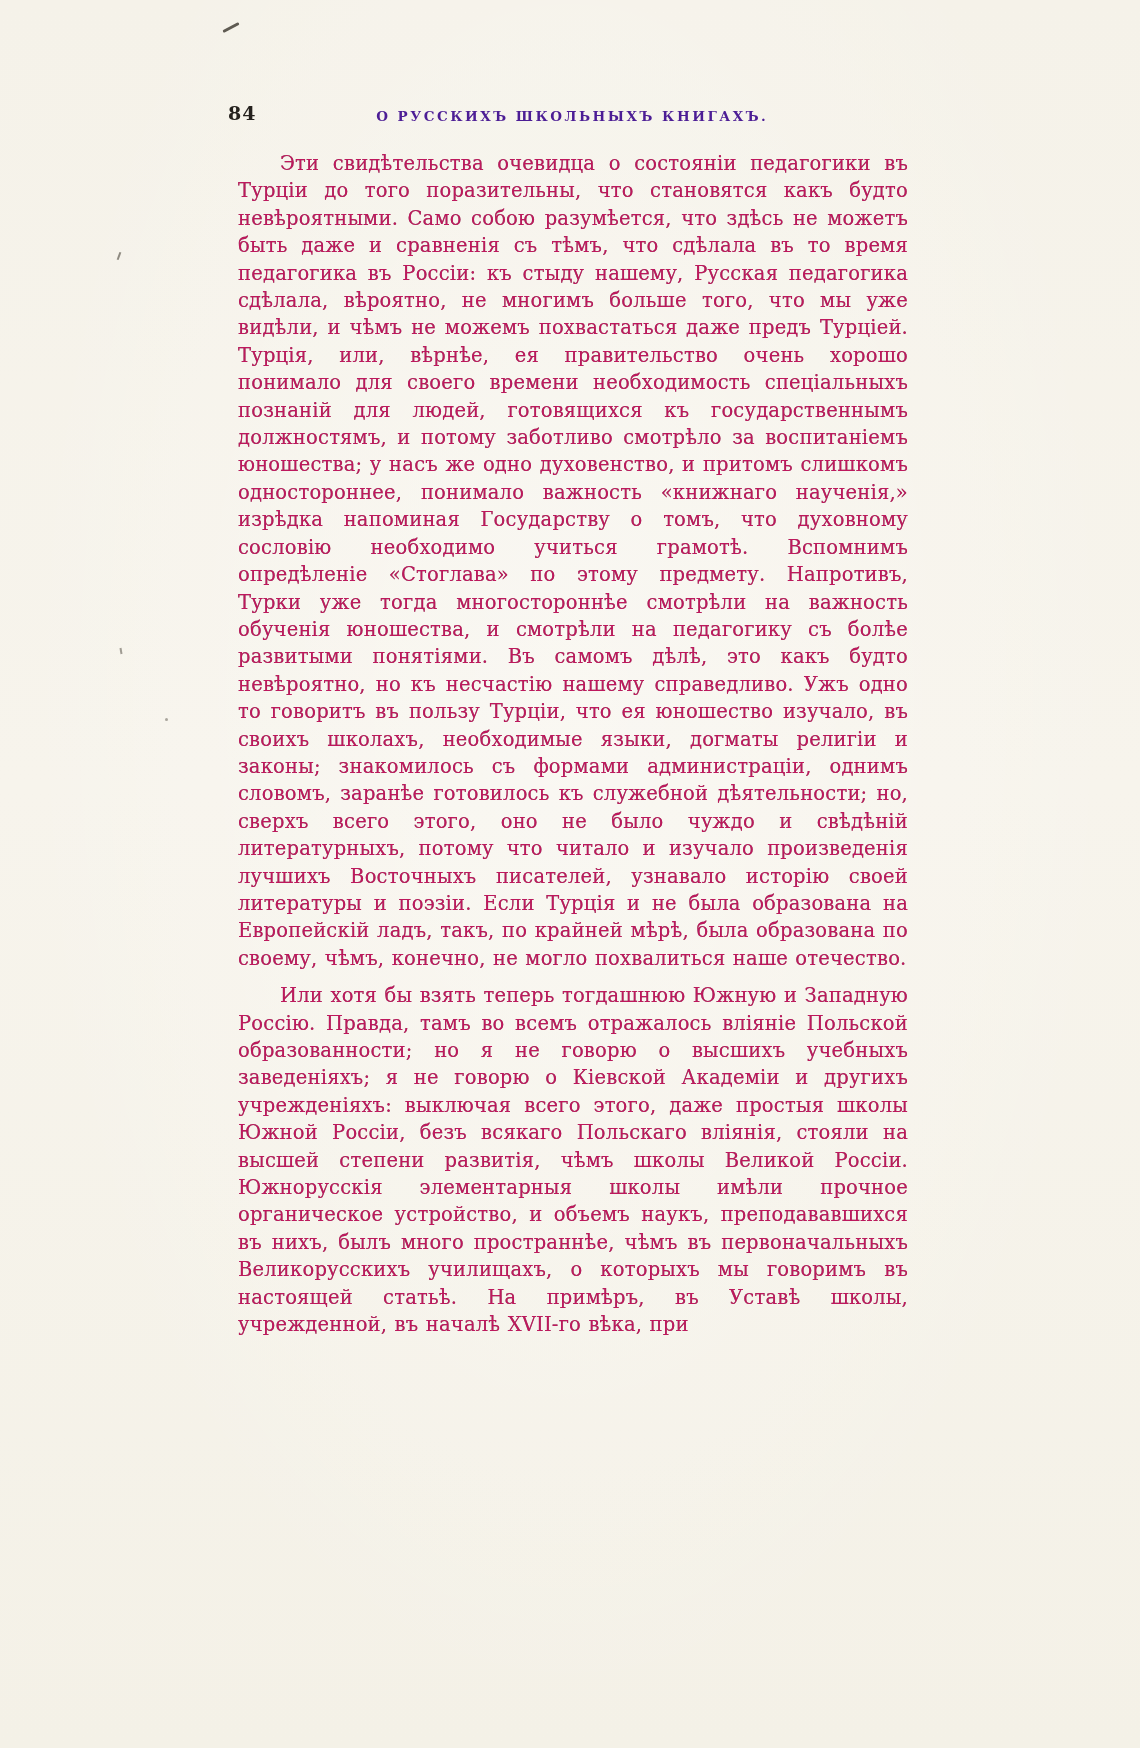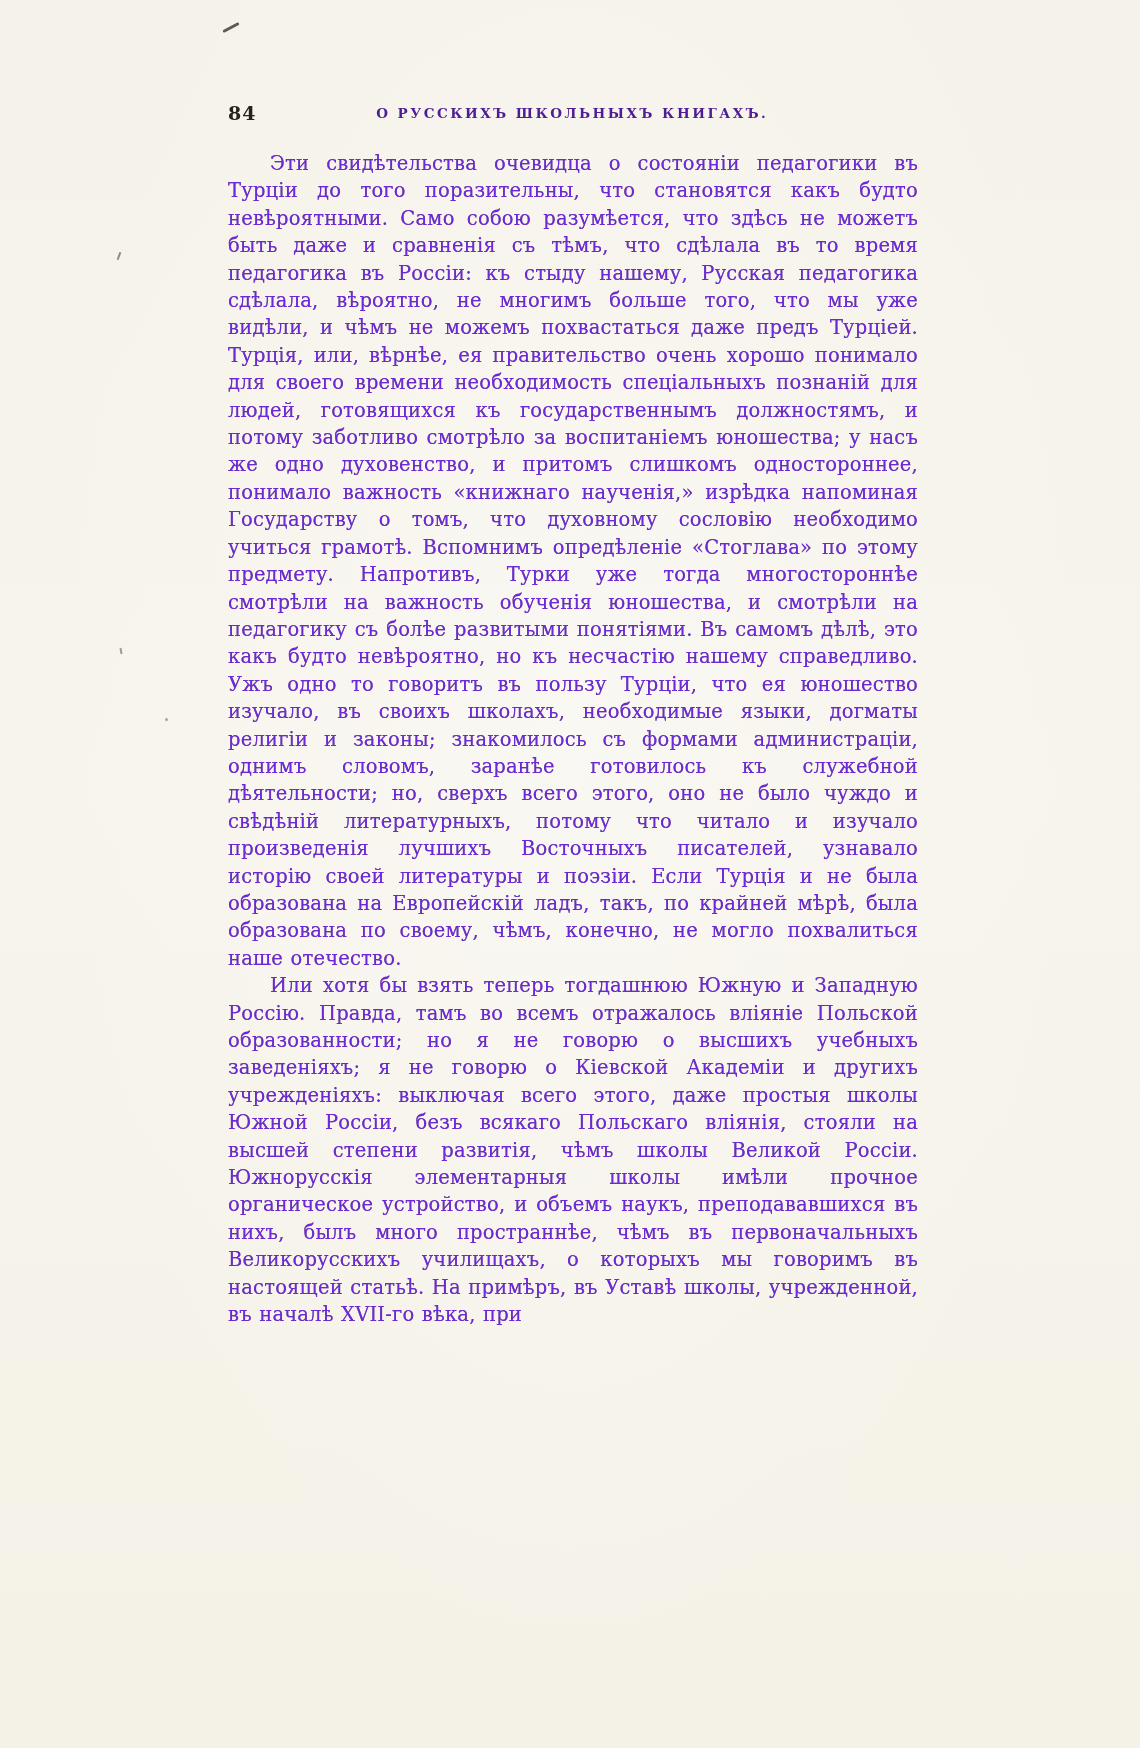--- a/index.html
+++ b/index.html
@@ -18,48 +18,48 @@
     color: #26221e;
   }
   .page-column {
     position: absolute;
     left: 228px;
     top: 102px;
     width: 690px;
   }
   .page-header {
     display: flex;
-    align-items: center;
+    align-items: flex-end;
     margin-bottom: 26px;
   }
   .page-number {
     font-size: 19px;
     font-weight: bold;
     letter-spacing: 1px;
     flex: 0 0 auto;
   }
   .running-header {
     flex: 1 1 auto;
     text-align: center;
     font-size: 13.5px;
     font-weight: bold;
     letter-spacing: 2.5px;
     padding-right: 30px;
     text-transform: uppercase;
     color: #4c1d95;
   }
   .body-text p {
-    margin: 0;
+    margin: 10px;
     font-size: 19.5px;
     line-height: 27.4px;
     text-align: justify;
     text-indent: 42px;
     letter-spacing: 0.2px;
     word-spacing: 1px;
-    color: #6d28d9;
+    color: #be185d;
     text-shadow: 0 0 0.5px rgba(45, 38, 30, 0.55);
   }
   
   .ink-smudge-top {
     position: absolute;
     left: 222px;
     top: 26px;
     width: 18px;
     height: 3px;
     background: #3a342c;

